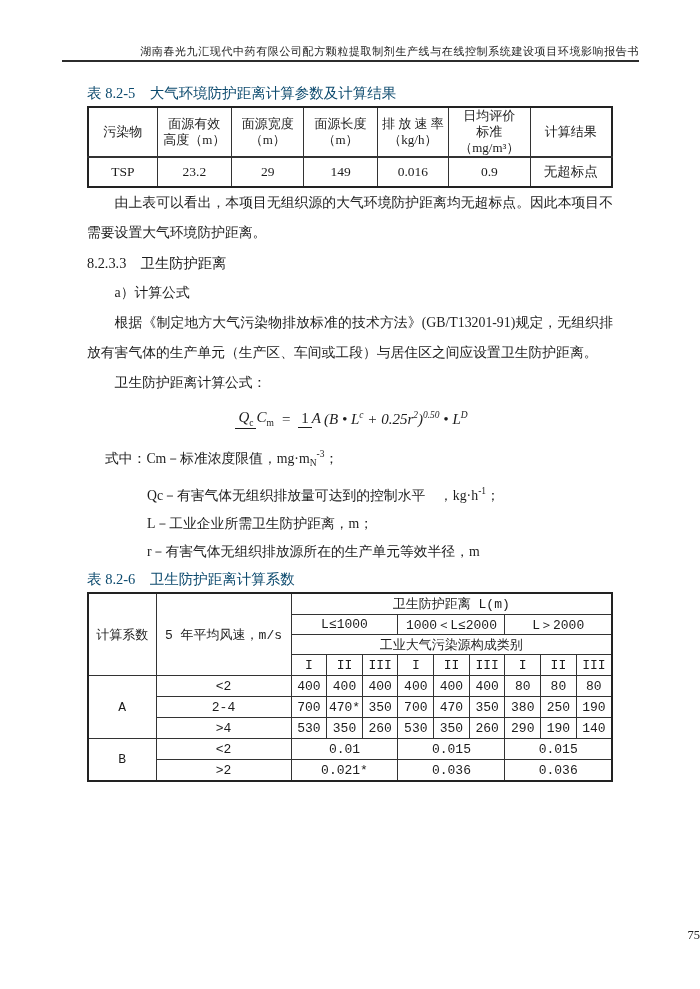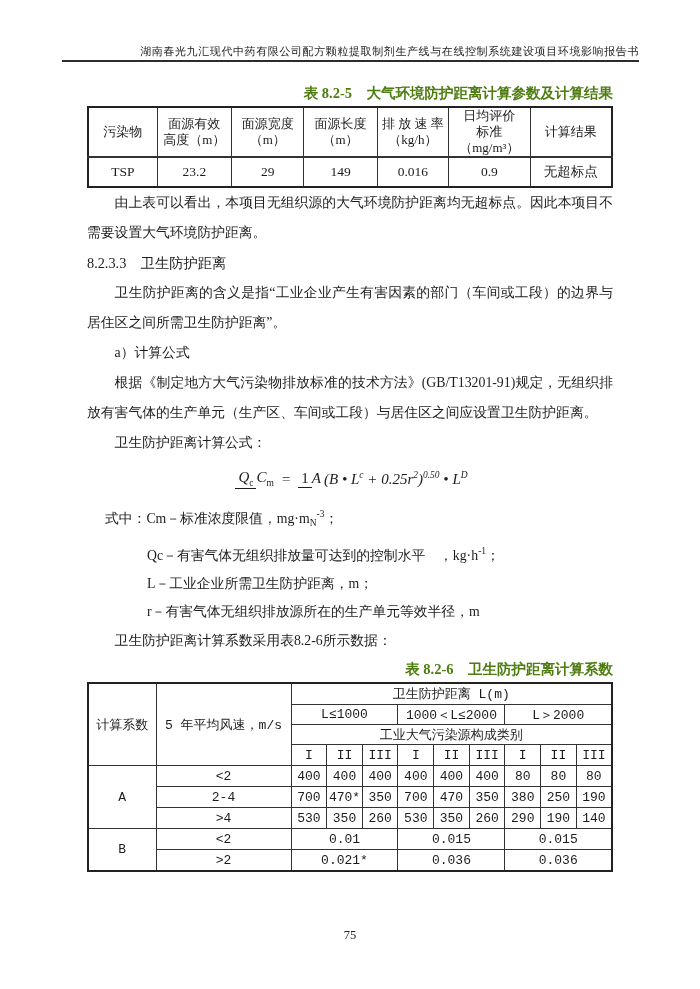--- a/index.html
+++ b/index.html
@@ -15,22 +15,22 @@
     position:absolute; top:44px; right:61px;
     font-size:11px; letter-spacing:0.6px; color:#222;
   }
   .header-rule {
     position:absolute; top:60px; left:62px; right:61px;
     height:2px; background:#2c2c2c;
   }
   .content { position:absolute; left:87px; right:87px; top:80px; }
 
   .caption {
-    text-align:right; font-weight:bold;
-    font-size:14.5px; line-height:26px; color:#4d7c0f;
+    text-align:left; font-weight:normal;
+    font-size:14.5px; line-height:26px; color:#0c4a6e;
   }
 
   table { border-collapse:collapse; width:100%; table-layout:fixed; }
   .doc-table { border:2px solid #222; }
   .doc-table td, .doc-table th {
     border:1px solid #333; text-align:center; vertical-align:middle;
     font-weight:normal; padding:0; color:#1c1c1c;
   }
   .t1 th { font-size:13px; line-height:16px; white-space:pre-line; border-bottom-width:2px; }
   .t1 thead tr { height:50px; }
@@ -68,21 +68,21 @@
   p.sym { margin:0; font-size:13.8px; line-height:28px; }
   p.sym-first { padding-left:18px; }
   p.sym-rest  { padding-left:60px; }
   p.sym-wrap  { margin:0; font-size:13.8px; line-height:28px; text-indent:61px;
                 text-align:justify; text-justify:inter-ideograph; }
   .sym sub, .sym-first sub { font-size:9.5px; }
   .sym sup, .sym-first sup { font-size:9.5px; }
 
   .page-number {
     position:absolute; top:928px; left:0; right:0;
-    text-align:center; font-size:12.5px; color:#222;
+    text-align:right; font-size:12.5px; color:#222;
   }
   .mt4 { margin-top:4px; }
 </style>
 </head>
 <body>
 
 <div class="page">
 
   <div class="header-title">湖南春光九汇现代中药有限公司配方颗粒提取制剂生产线与在线控制系统建设项目环境影响报告书</div>
   <div class="header-rule"></div>
@@ -128,21 +128,20 @@
           <td>0.9</td>
           <td>无超标点</td>
         </tr>
       </tbody>
     </table>
 
     <p class="body mt4">由上表可以看出，本项目无组织源的大气环境防护距离均无超标点。因此本项目不需要设置大气环境防护距离。</p>
 
     <h3 class="section-heading">8.2.3.3　卫生防护距离</h3>
 
-    <p class="body">卫生防护距离的含义是指“工业企业产生有害因素的部门（车间或工段）的边界与居住区之间所需卫生防护距离”。</p>
 
     <p class="body">a）计算公式</p>
 
     <p class="body">根据《制定地方大气污染物排放标准的技术方法》(GB/T13201-91)规定，无组织排放有害气体的生产单元（生产区、车间或工段）与居住区之间应设置卫生防护距离。</p>
 
     <p class="body">卫生防护距离计算公式：</p>
 
     <div class="formula">
       <span class="frac">
         <span class="num"><i>Q</i><sub>c</sub></span>
@@ -158,21 +157,20 @@
 
     <p class="sym sym-first"><span>式中：</span><span>Cm－标准浓度限值，mg·m</span><sub>N</sub><sup>-3</sup><span>；</span></p>
 
     <p class="sym sym-rest"><span>Qc－有害气体无组织排放量可达到的控制水平　，kg·h</span><sup>-1</sup><span>；</span></p>
 
     <p class="sym sym-rest">L－工业企业所需卫生防护距离，m；</p>
 
     <p class="sym sym-rest">r－有害气体无组织排放源所在的生产单元等效半径，m</p>
 
 
-    <p class="body">卫生防护距离计算系数采用表8.2-6所示数据：</p>
 
     <div class="caption">表 8.2-6　卫生防护距离计算系数</div>
 
     <table class="doc-table t2">
       <colgroup>
         <col style="width:68px">
           <col style="width:135px">
         <col>
           <col>
           <col>

